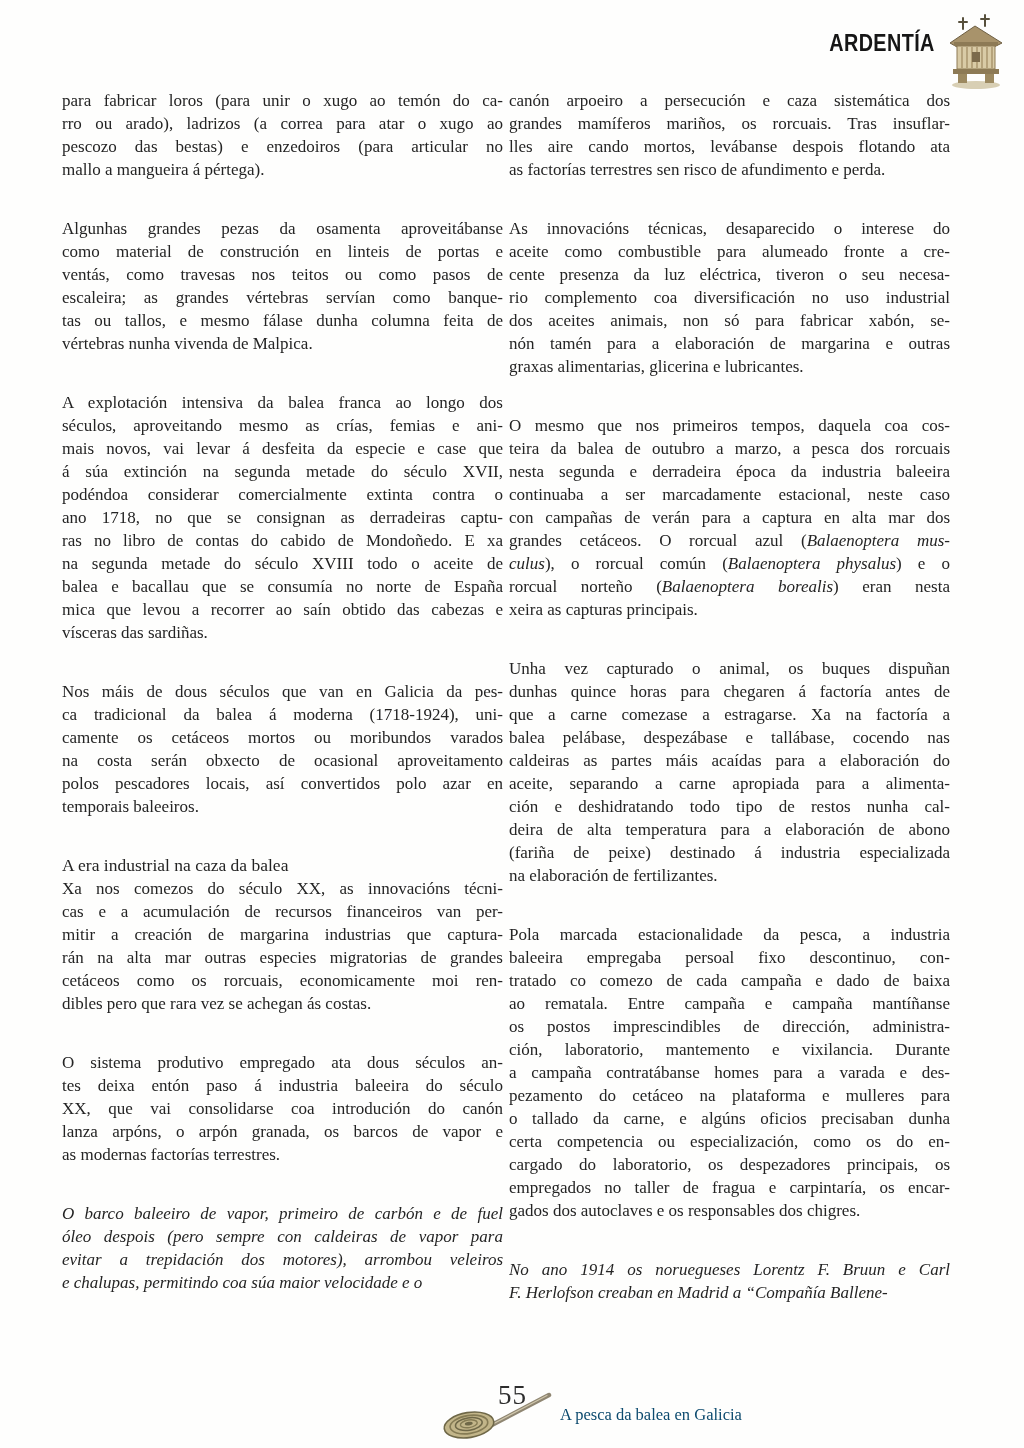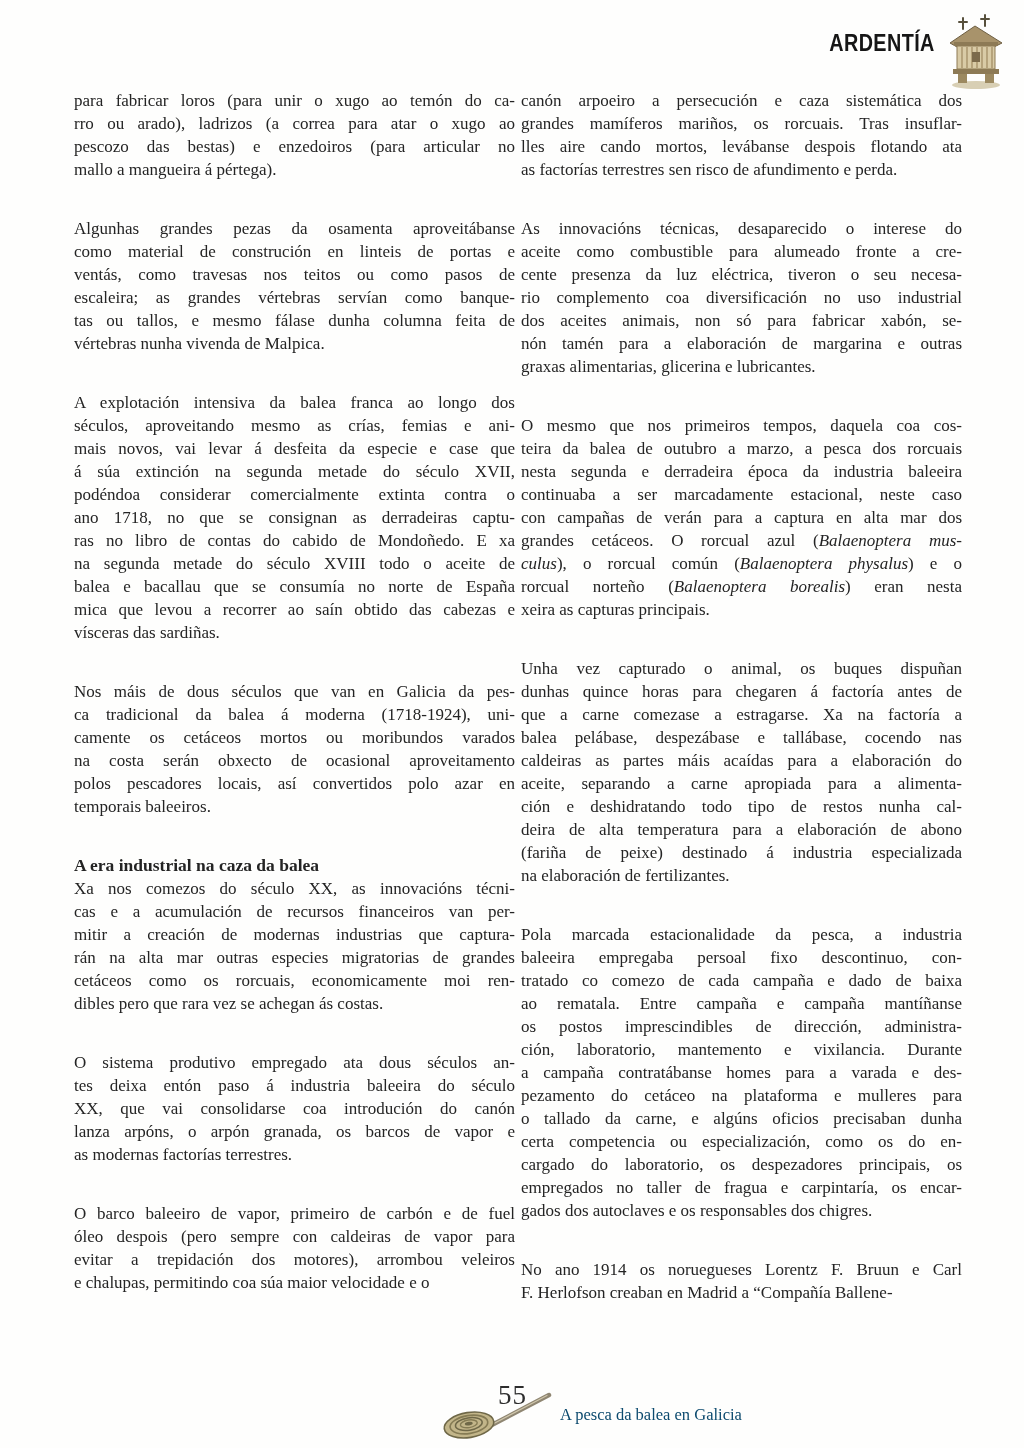--- a/index.html
+++ b/index.html
@@ -25,26 +25,25 @@
     white-space:nowrap;
   }
   .logo{position:absolute;left:944px;top:14px;width:64px;height:76px;display:block;}
   
   .columns{
     position:absolute;
     left:62px;top:89px;
     width:900px;
     display:flex;
     gap:6px;
-    justify-content:flex-end;
   }
   .col{width:441px;}
   .block.para{margin:0 0 36px 0;}
-  .block.para:last-child{margin-bottom:0;}
-  .block.heading{margin:0;font-weight:bold;}
+  .block.para:last-child{margin-bottom:0;font-style:italic;}
+  .block.heading{margin:0;font-weight:normal;}
   .line{
     font-size:17px;
     line-height:23px;
     white-space:nowrap;
     overflow:hidden;
     text-align:justify;
     text-align-last:justify;
   }
   .line.last{text-align-last:left;}
   .heading .line{text-align-last:left;font-size:17.5px;}
@@ -135,21 +134,21 @@
           <div class="line">na costa serán obxecto de ocasional aproveitamento</div>
           <div class="line">polos pescadores locais, así convertidos polo azar en</div>
           <div class="line last">temporais baleeiros.</div>
         </div>
         <div class="block heading">
           <div class="line last">A era industrial na caza da balea</div>
         </div>
         <div class="block para">
           <div class="line">Xa nos comezos do século XX, as innovacións técni-</div>
           <div class="line">cas e a acumulación de recursos financeiros van per-</div>
-          <div class="line">mitir a creación de modernas industrias que captura-</div>
+          <div class="line">mitir a creación de margarina industrias que captura-</div>
           <div class="line">rán na alta mar outras especies migratorias de grandes</div>
           <div class="line">cetáceos como os rorcuais, economicamente moi ren-</div>
           <div class="line last">dibles pero que rara vez se achegan ás costas.</div>
         </div>
         <div class="block para">
           <div class="line">O sistema produtivo empregado ata dous séculos an-</div>
           <div class="line">tes deixa entón paso á industria baleeira do século</div>
           <div class="line">XX, que vai consolidarse coa introdución do canón</div>
           <div class="line">lanza arpóns, o arpón granada, os barcos de vapor e</div>
           <div class="line last">as modernas factorías terrestres.</div>

